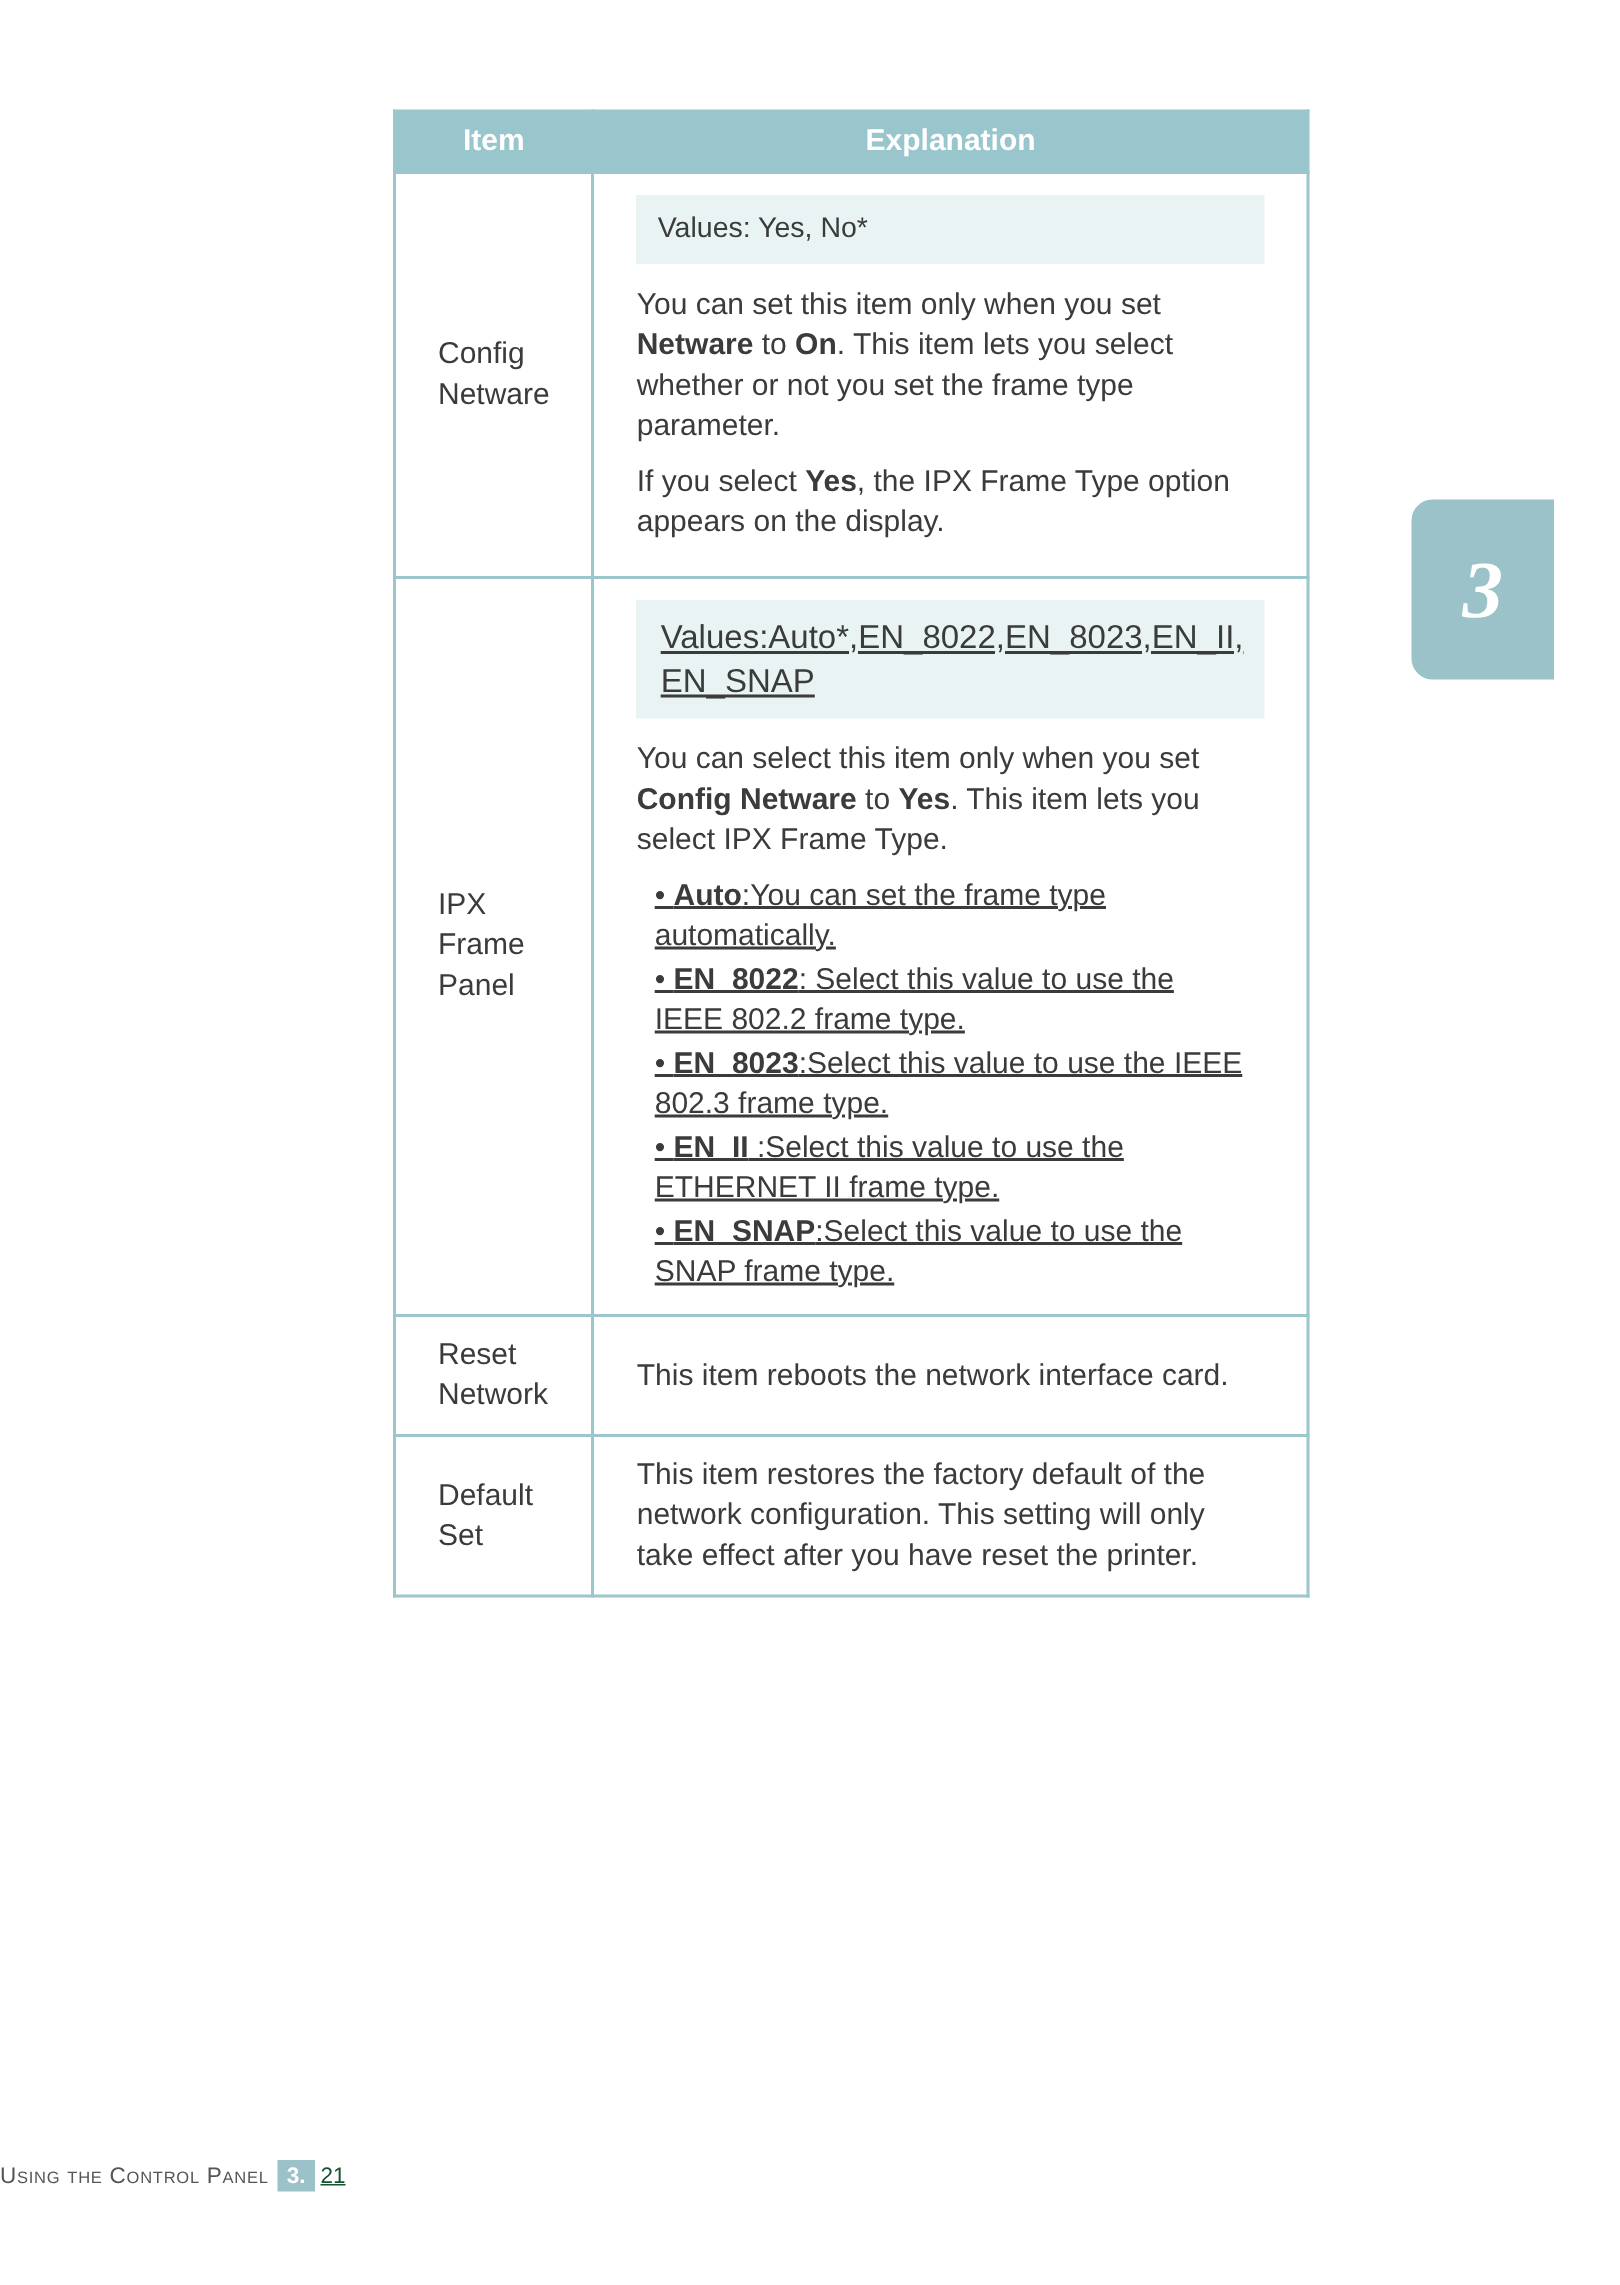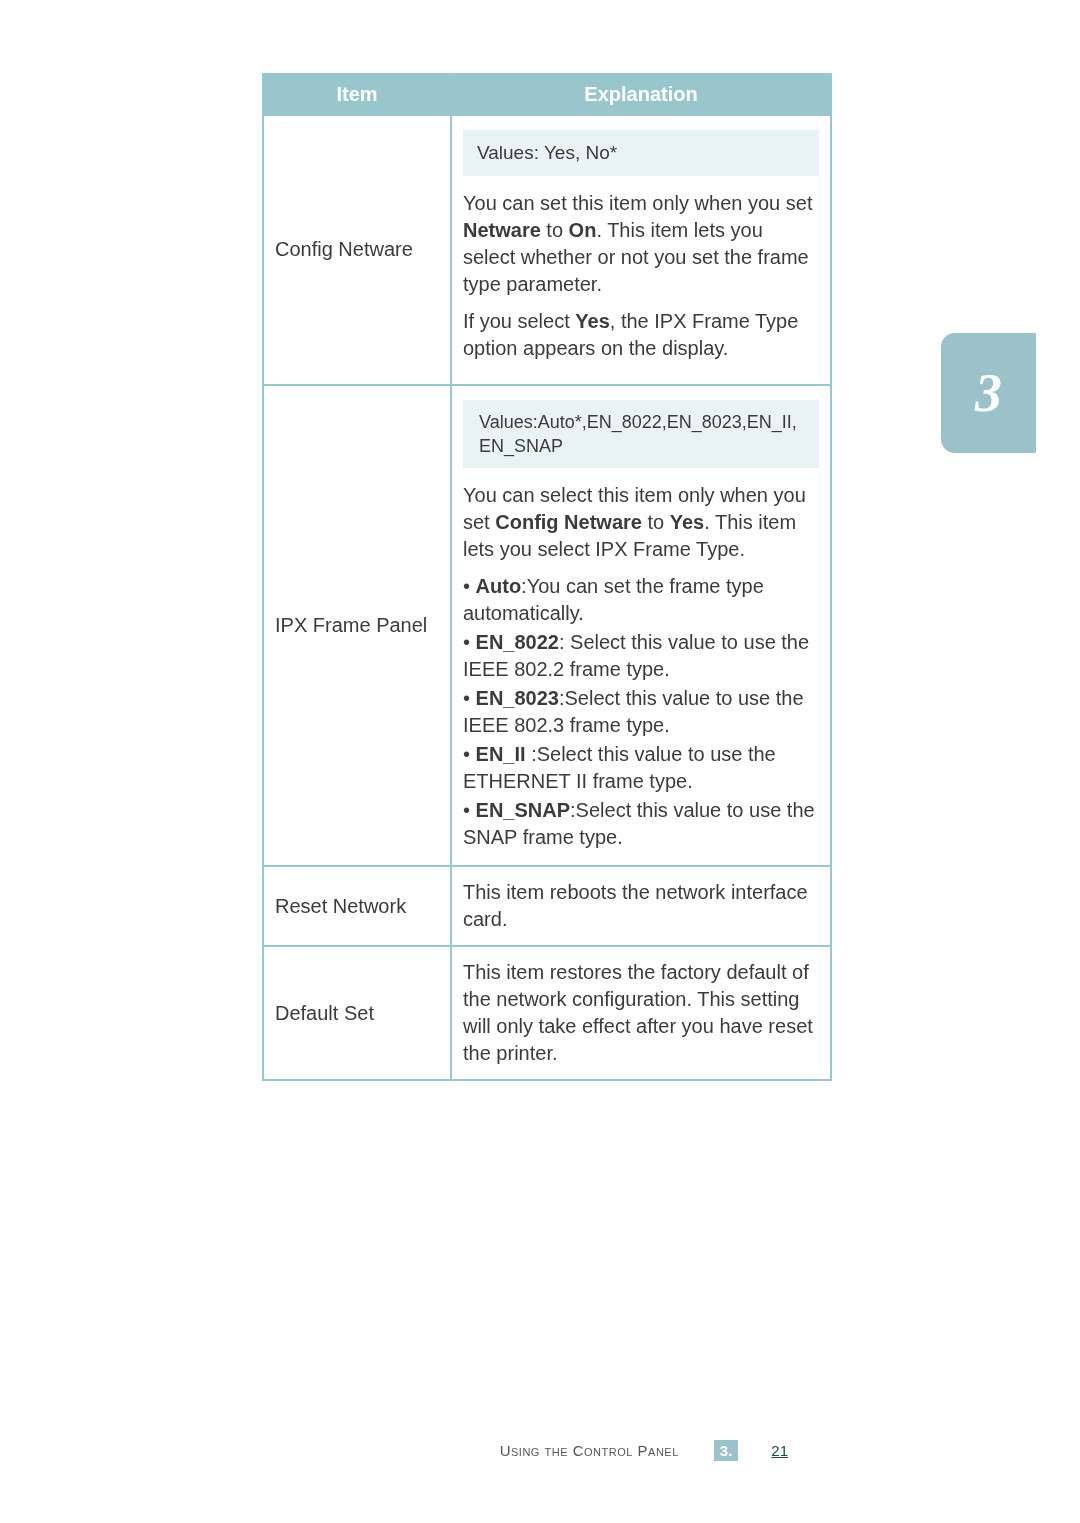--- a/index.html
+++ b/index.html
@@ -2,30 +2,30 @@
 <html><head>
 <meta charset="utf-8">
 <style>
   * { box-sizing: border-box; margin: 0; padding: 0; }
   html, body { width: 1080px; height: 1523px; background: #ffffff; font-family: Verdana, Geneva, sans-serif; color: #333; }
   .page { position: relative; width: 1036px; height: 1523px; }
   .table { position: absolute; left: 262px; top: 73px; width: 570px; border-collapse: collapse; border: 2px solid #9cc6cd; }
   .table th, .table td { border: 2px solid #9cc6cd; vertical-align: middle; }
   .table th { background: #99c6cd; color: #ffffff; font-weight: bold; text-align: center; padding: 8px 10px; font-size: 20px; }
   .table th.item-col { width: 188px; }
-  .table td { padding: 12px 11px; font-size: 20px; line-height: 1.35; color: #3b3b3b; }
+  .table td { padding: 12px 28px; font-size: 20px; line-height: 1.35; color: #3b3b3b; }
   .table td.item-cell { text-align: left; vertical-align: middle; font-size: 20px; }
   .values-box { background: #e9f3f4; padding: 10px 14px; margin: 2px 0 14px 0; font-size: 19px; color: #3b3b3b; }
-  .values-box.small { font-size: 18px; padding: 10px 14px 10px 16px; }
+  .values-box.small { font-size: 22px; padding: 10px 14px 10px 16px; text-decoration: underline; }
   .para { margin: 6px 0 10px 0; }
   .bullets { margin: 6px 0 2px 0; }
-  .bullets .line { margin: 2px 0; }
+  .bullets .line { margin: 2px 12px; text-decoration: underline; }
   .chapter-tab { position: absolute; right: 0; top: 333px; width: 95px; height: 120px; background: #9ac2c8; border-top-left-radius: 14px; border-bottom-left-radius: 14px; display: flex; align-items: center; justify-content: center; }
   .chapter-tab span { color: #ffffff; font-style: italic; font-weight: bold; font-size: 54px; font-family: Georgia, 'Times New Roman', serif; }
-  .footer { position: absolute; left: 0; right: 0; bottom: 62px; display: flex; align-items: center; justify-content: flex-end; padding-right: 248px; font-size: 15px; color: #555; gap: 29px; }
+  .footer { position: absolute; left: 0; right: 0; bottom: 62px; display: flex; align-items: center; padding-right: 248px; font-size: 15px; color: #555; }
   .footer .caps { font-variant: small-caps; letter-spacing: 0.5px; }
   .footer .badge { display: inline-block; background: #9ac2c8; color: #ffffff; padding: 2px 6px; margin: 0 4px 0 6px; font-weight: bold; font-size: 15px; }
   .footer .pagenum { color: #14532d; font-size: 15px; text-decoration: underline; }
 </style>
 </head>
 <body>
 <div class="page">
 
 <table class="table">
   <thead>

